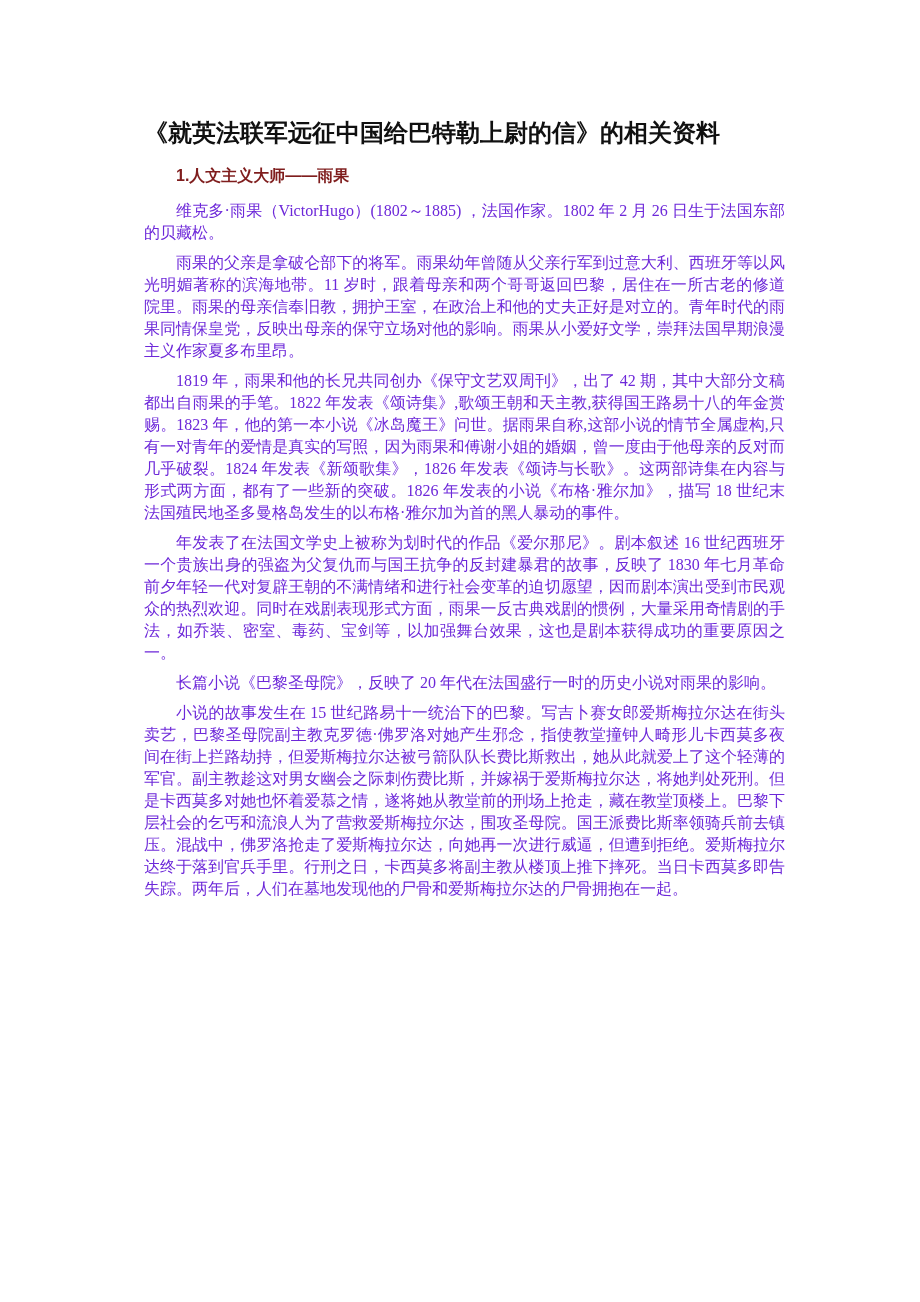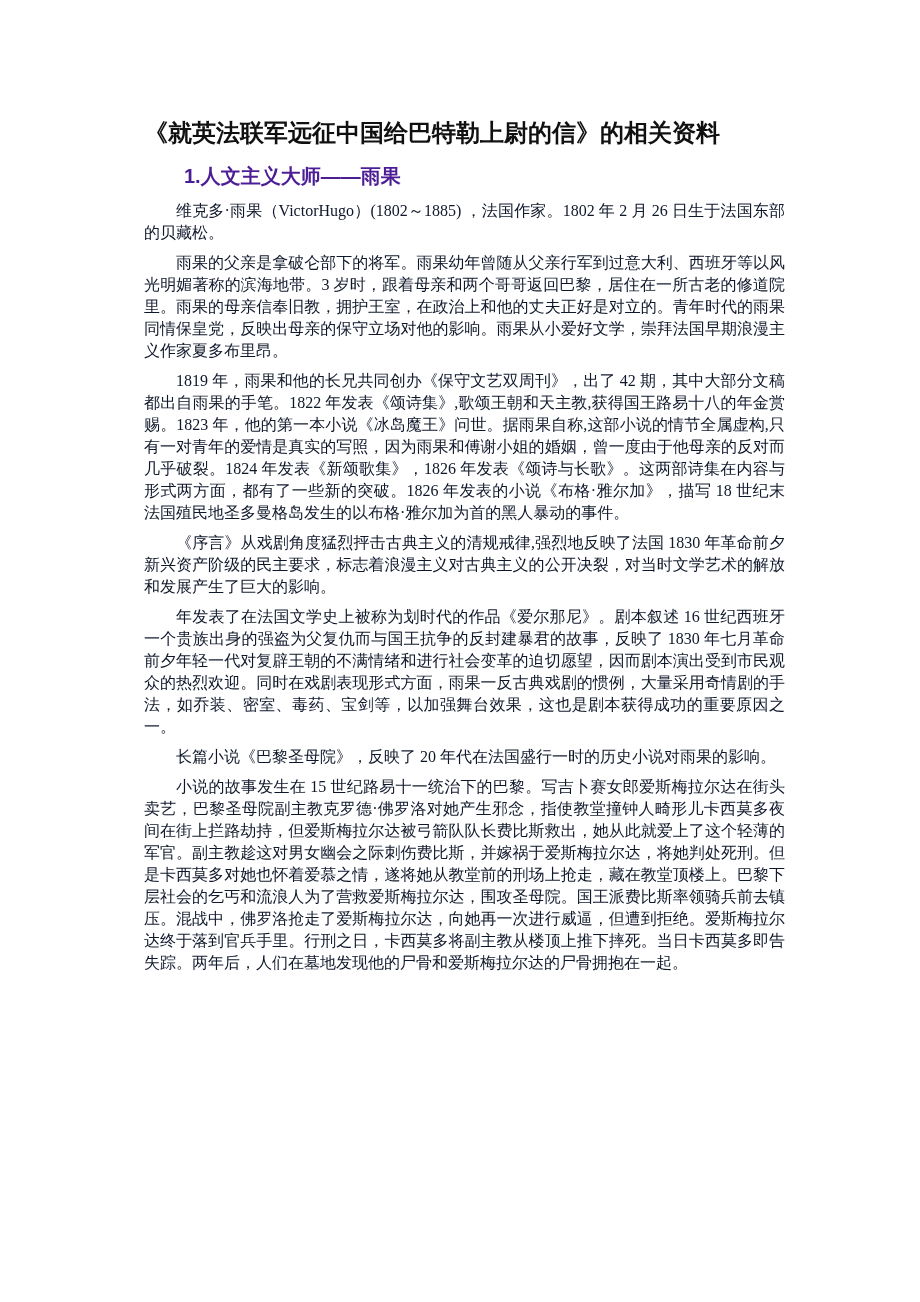--- a/index.html
+++ b/index.html
@@ -30,53 +30,52 @@
     font-size: 24px;
     line-height: 30px;
     letter-spacing: 0px;
     color: #101010;
     white-space: nowrap;
   }
   .section-heading {
     margin: 0 0 14px 0;
     font-family: "Liberation Sans", "DejaVu Sans", sans-serif;
     font-weight: 700;
-    font-size: 20px;
+    font-size: 16px;
     line-height: 20px;
     text-indent: 2em;
-    color: #4c1d95;
+    color: #7f1d1d;
   }
   .body-text p {
     margin: 0 0 8px 0;
     font-size: 16px;
     line-height: 22px;
     text-indent: 2em;
     text-align: justify;
     text-justify: inter-ideograph;
     word-break: break-all;
-    color: #0f172a;
+    color: #6d28d9;
   }
   .body-text p:last-child {
     margin-bottom: 12px;
   }
 </style>
 </head>
 <body>
 
 <div class="page">
   <div class="content">
 
     <h1 class="doc-title">《就英法联军远征中国给巴特勒上尉的信》的相关资料</h1>
 
     <h2 class="section-heading">1.人文主义大师——雨果</h2>
 
     <div class="body-text">
       <p>维克多·雨果（VictorHugo）(1802～1885) ，法国作家。1802 年 2 月 26 日生于法国东部的贝藏松。</p>
-      <p>雨果的父亲是拿破仑部下的将军。雨果幼年曾随从父亲行军到过意大利、西班牙等以风光明媚著称的滨海地带。3 岁时，跟着母亲和两个哥哥返回巴黎，居住在一所古老的修道院里。雨果的母亲信奉旧教，拥护王室，在政治上和他的丈夫正好是对立的。青年时代的雨果同情保皇党，反映出母亲的保守立场对他的影响。雨果从小爱好文学，崇拜法国早期浪漫主义作家夏多布里昂。</p>
+      <p>雨果的父亲是拿破仑部下的将军。雨果幼年曾随从父亲行军到过意大利、西班牙等以风光明媚著称的滨海地带。11 岁时，跟着母亲和两个哥哥返回巴黎，居住在一所古老的修道院里。雨果的母亲信奉旧教，拥护王室，在政治上和他的丈夫正好是对立的。青年时代的雨果同情保皇党，反映出母亲的保守立场对他的影响。雨果从小爱好文学，崇拜法国早期浪漫主义作家夏多布里昂。</p>
       <p>1819 年，雨果和他的长兄共同创办《保守文艺双周刊》，出了 42 期，其中大部分文稿都出自雨果的手笔。1822 年发表《颂诗集》,歌颂王朝和天主教,获得国王路易十八的年金赏赐。1823 年，他的第一本小说《冰岛魔王》问世。据雨果自称,这部小说的情节全属虚构,只有一对青年的爱情是真实的写照，因为雨果和傅谢小姐的婚姻，曾一度由于他母亲的反对而几乎破裂。1824 年发表《新颂歌集》，1826 年发表《颂诗与长歌》。这两部诗集在内容与形式两方面，都有了一些新的突破。1826 年发表的小说《布格·雅尔加》，描写 18 世纪末法国殖民地圣多曼格岛发生的以布格·雅尔加为首的黑人暴动的事件。</p>
-      <p>《序言》从戏剧角度猛烈抨击古典主义的清规戒律,强烈地反映了法国 1830 年革命前夕新兴资产阶级的民主要求，标志着浪漫主义对古典主义的公开决裂，对当时文学艺术的解放和发展产生了巨大的影响。</p>
       <p>年发表了在法国文学史上被称为划时代的作品《爱尔那尼》。剧本叙述 16 世纪西班牙一个贵族出身的强盗为父复仇而与国王抗争的反封建暴君的故事，反映了 1830 年七月革命前夕年轻一代对复辟王朝的不满情绪和进行社会变革的迫切愿望，因而剧本演出受到市民观众的热烈欢迎。同时在戏剧表现形式方面，雨果一反古典戏剧的惯例，大量采用奇情剧的手法，如乔装、密室、毒药、宝剑等，以加强舞台效果，这也是剧本获得成功的重要原因之一。</p>
       <p>长篇小说《巴黎圣母院》，反映了 20 年代在法国盛行一时的历史小说对雨果的影响。</p>
       <p>小说的故事发生在 15 世纪路易十一统治下的巴黎。写吉卜赛女郎爱斯梅拉尔达在街头卖艺，巴黎圣母院副主教克罗德·佛罗洛对她产生邪念，指使教堂撞钟人畸形儿卡西莫多夜间在街上拦路劫持，但爱斯梅拉尔达被弓箭队队长费比斯救出，她从此就爱上了这个轻薄的军官。副主教趁这对男女幽会之际刺伤费比斯，并嫁祸于爱斯梅拉尔达，将她判处死刑。但是卡西莫多对她也怀着爱慕之情，遂将她从教堂前的刑场上抢走，藏在教堂顶楼上。巴黎下层社会的乞丐和流浪人为了营救爱斯梅拉尔达，围攻圣母院。国王派费比斯率领骑兵前去镇压。混战中，佛罗洛抢走了爱斯梅拉尔达，向她再一次进行威逼，但遭到拒绝。爱斯梅拉尔达终于落到官兵手里。行刑之日，卡西莫多将副主教从楼顶上推下摔死。当日卡西莫多即告失踪。两年后，人们在墓地发现他的尸骨和爱斯梅拉尔达的尸骨拥抱在一起。</p>
     </div>
 
   </div>
 </div>
 
 </body></html>

